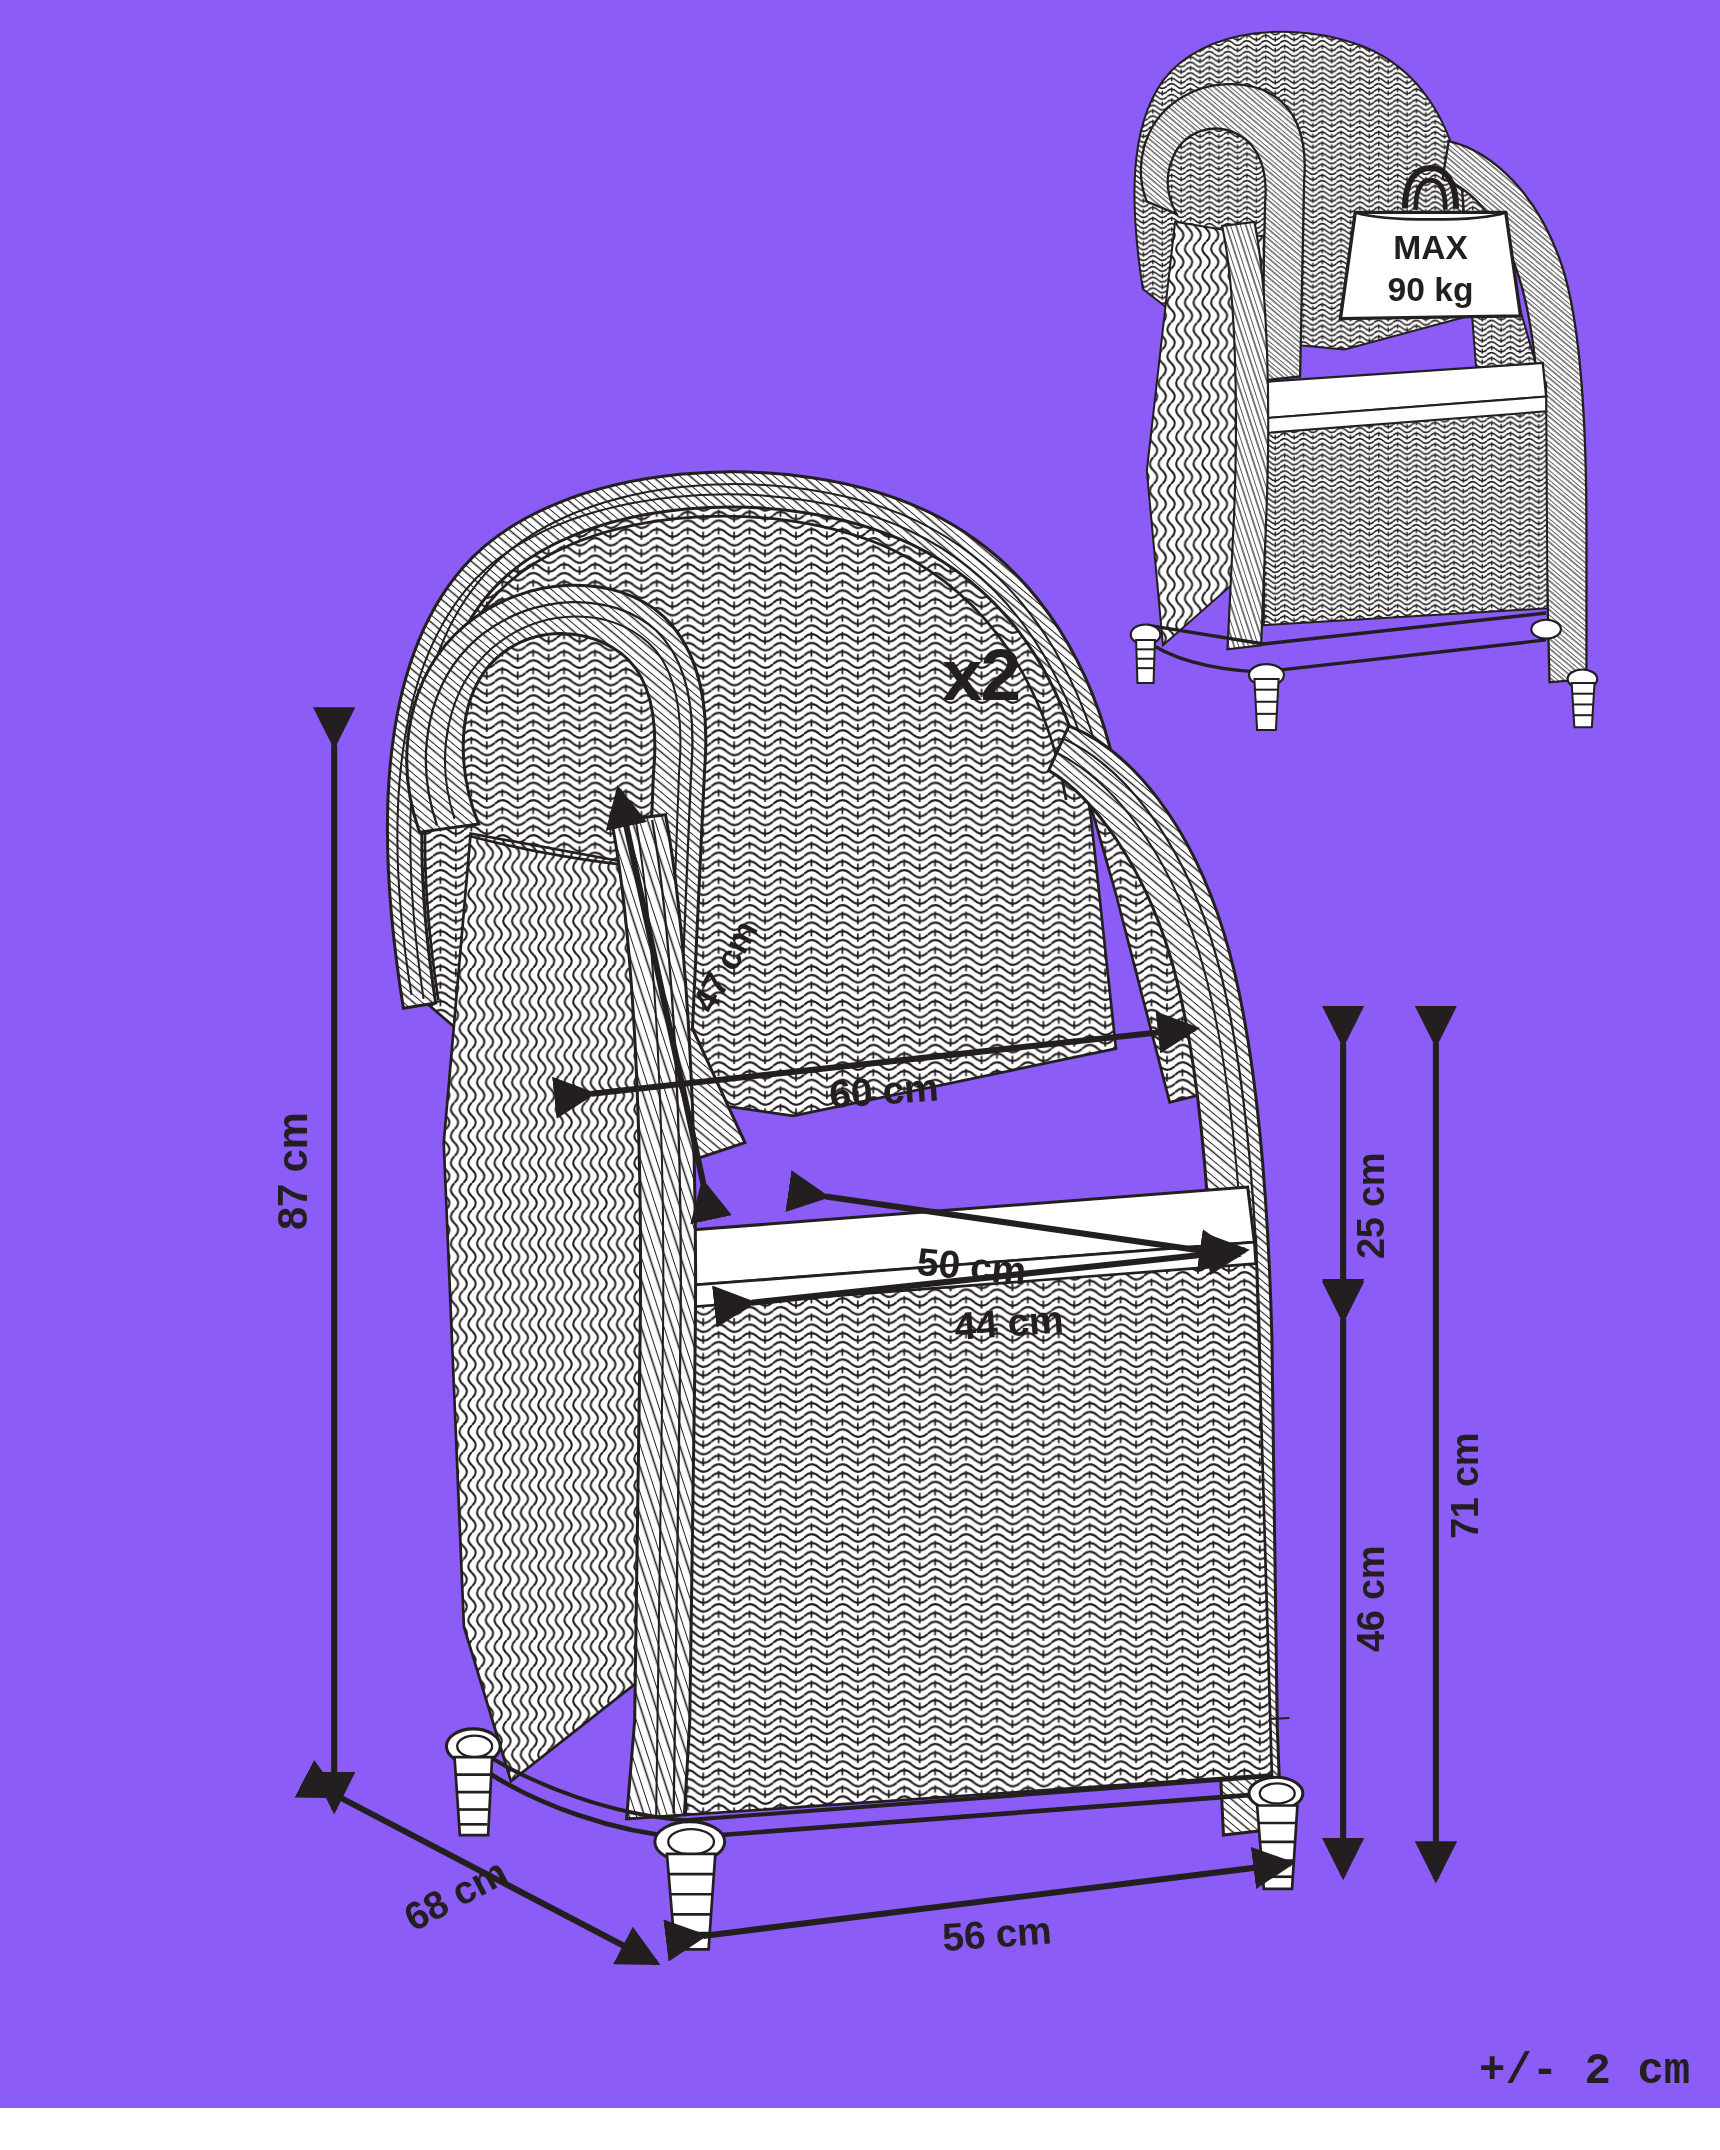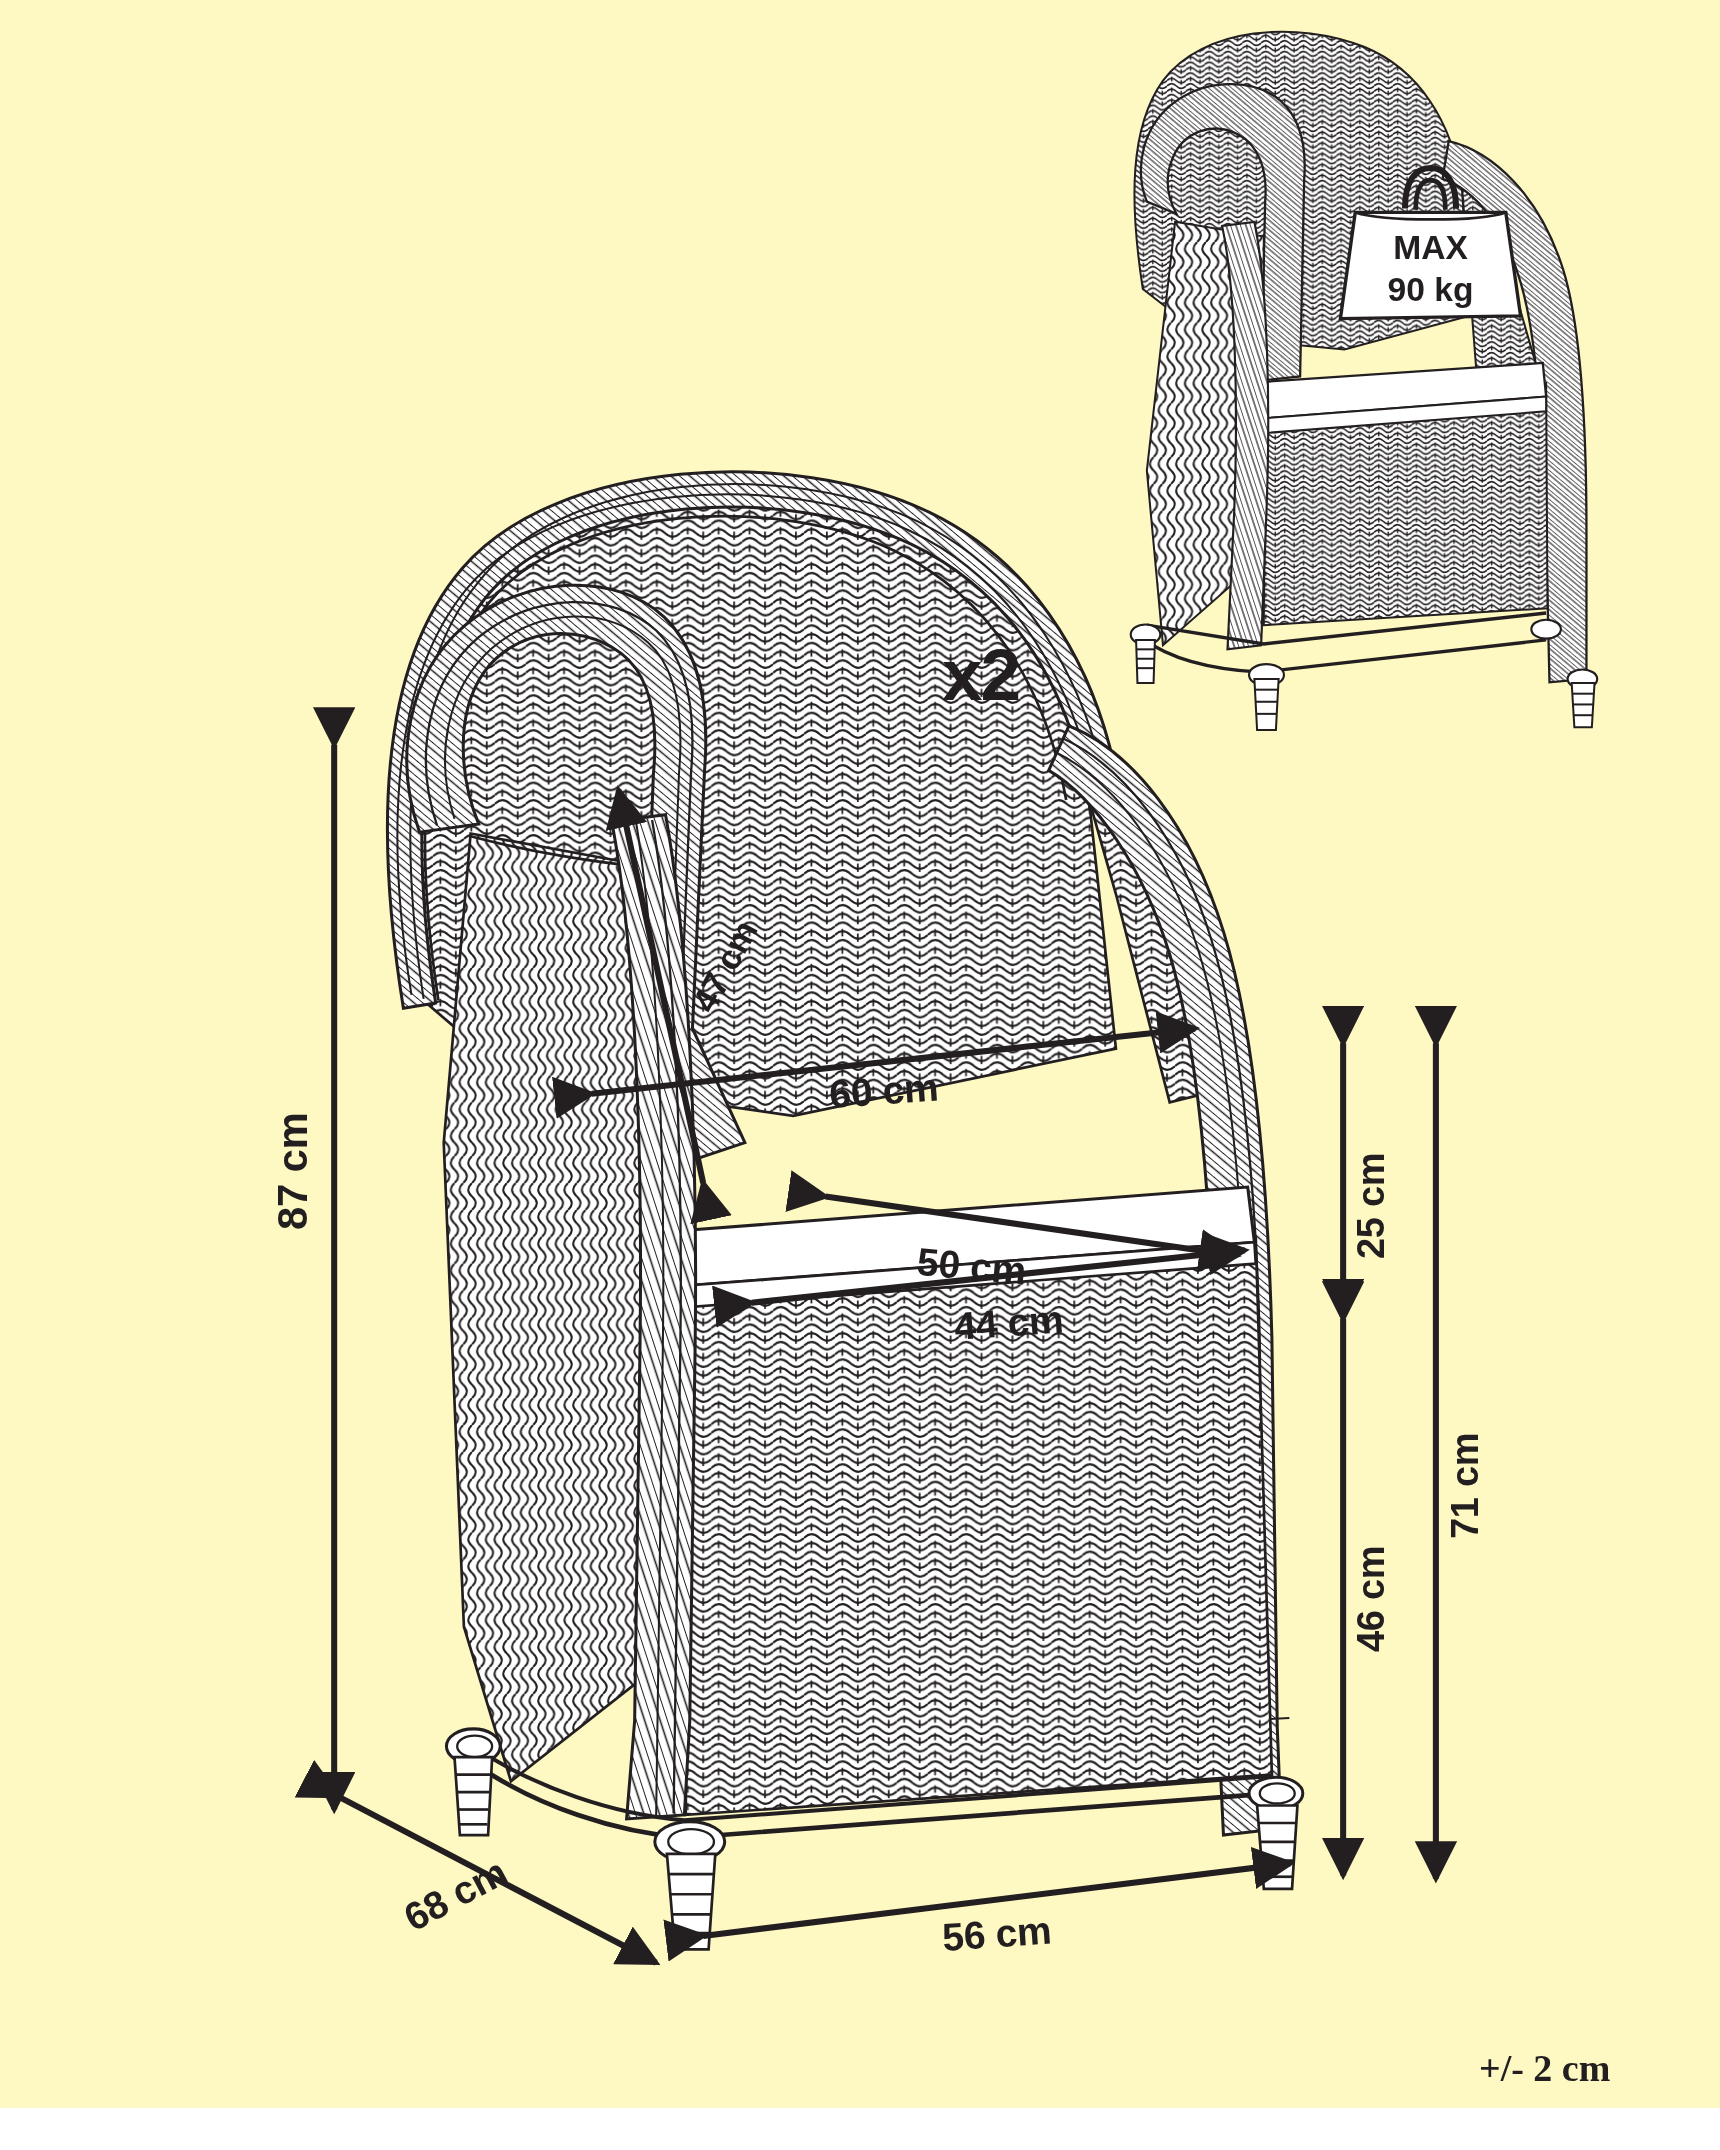--- a/index.html
+++ b/index.html
@@ -14,21 +14,21 @@
     position: relative;
     overflow: hidden;
     font-family: "Liberation Sans", sans-serif;
     color: #231f20;
   }
   #stage {
     position: absolute;
     left: 0; top: 0;
     width: 1721px;
     height: 2108px;
-    background: #fef9c3;
+    background: #8b5cf6;
   }
   svg.diagram {
     position: absolute;
     left: 0; top: 0;
     width: 1721px;
     height: 2151px;
     display: block;
   }
   .dim-label {
     position: absolute;
@@ -44,23 +44,23 @@
     font-family: "Liberation Sans", sans-serif;
     font-weight: bold;
     font-size: 73px;
     color: #231f20;
     letter-spacing: -2px;
     line-height: 1;
     margin-left: 21px;
   }
   .tolerance {
     position: absolute;
-    font-family: Liberation Serif, serif;
+    font-family: Liberation Mono, monospace;
     font-weight: bold;
-    font-size: 38px;
+    font-size: 44px;
     color: #231f20;
     letter-spacing: 0px;
     line-height: 1;
   }
   .maxtag-text {
     font-family: "Liberation Sans", sans-serif;
     font-weight: bold;
     fill: #231f20;
   }
 </style>

